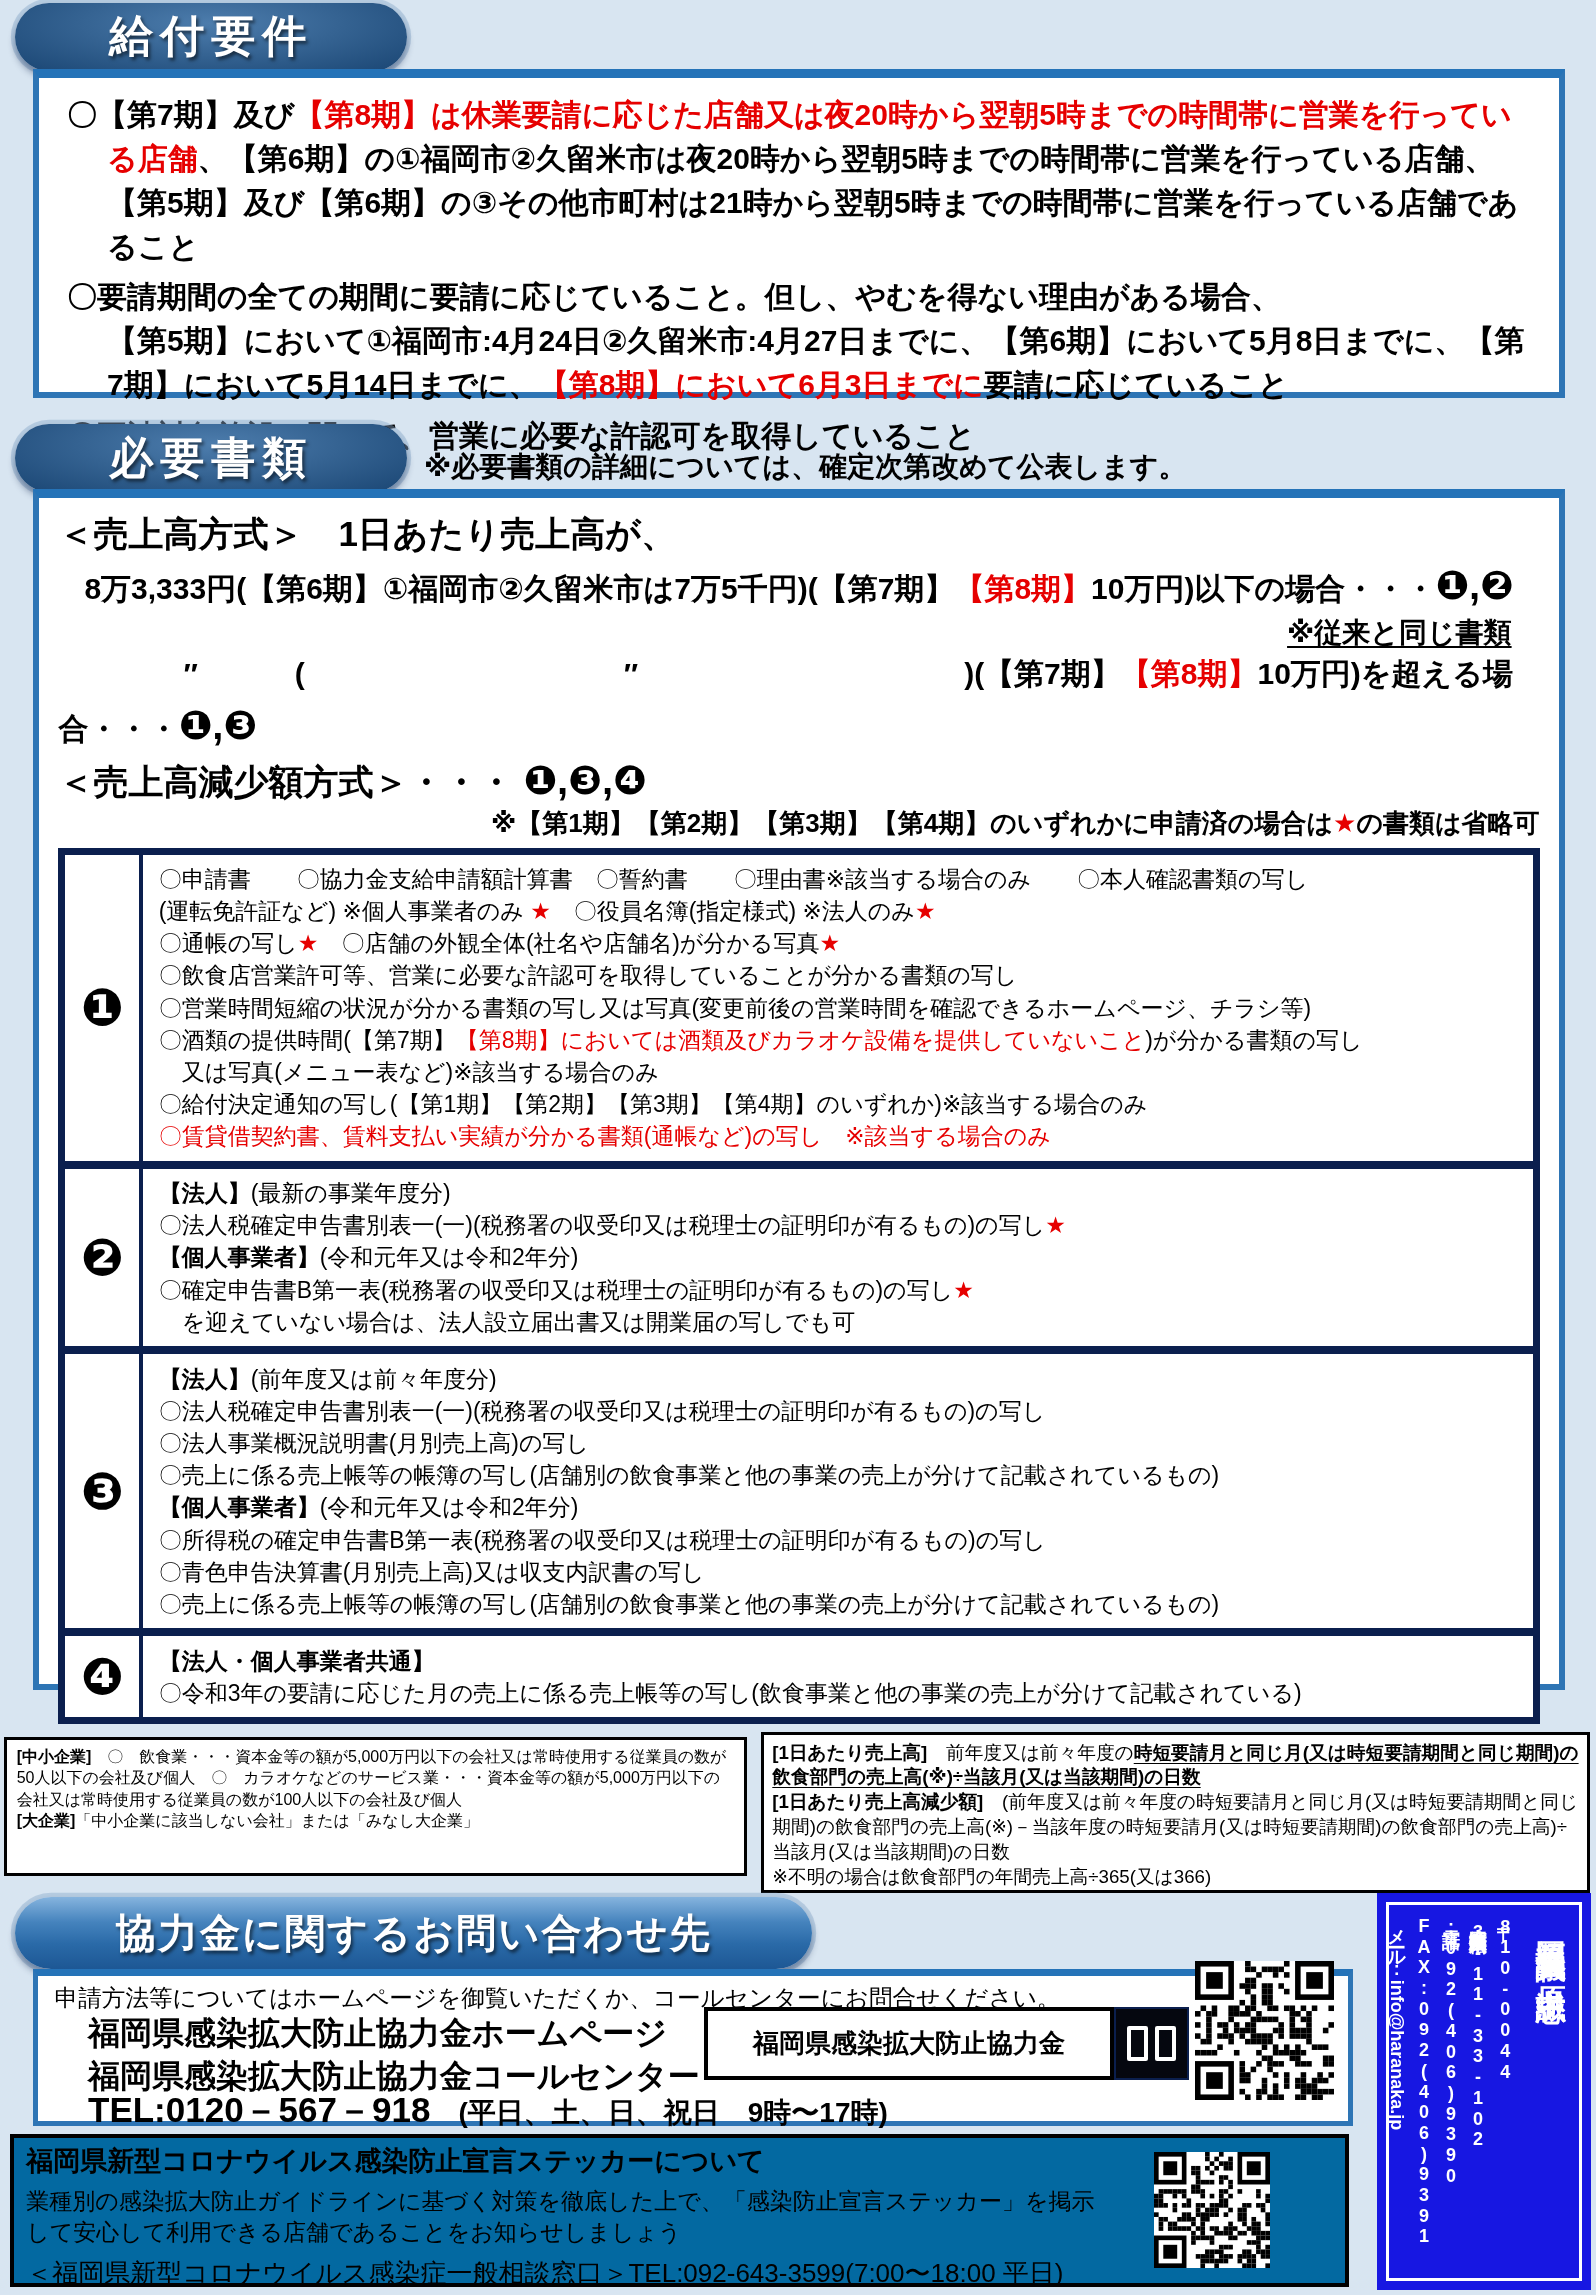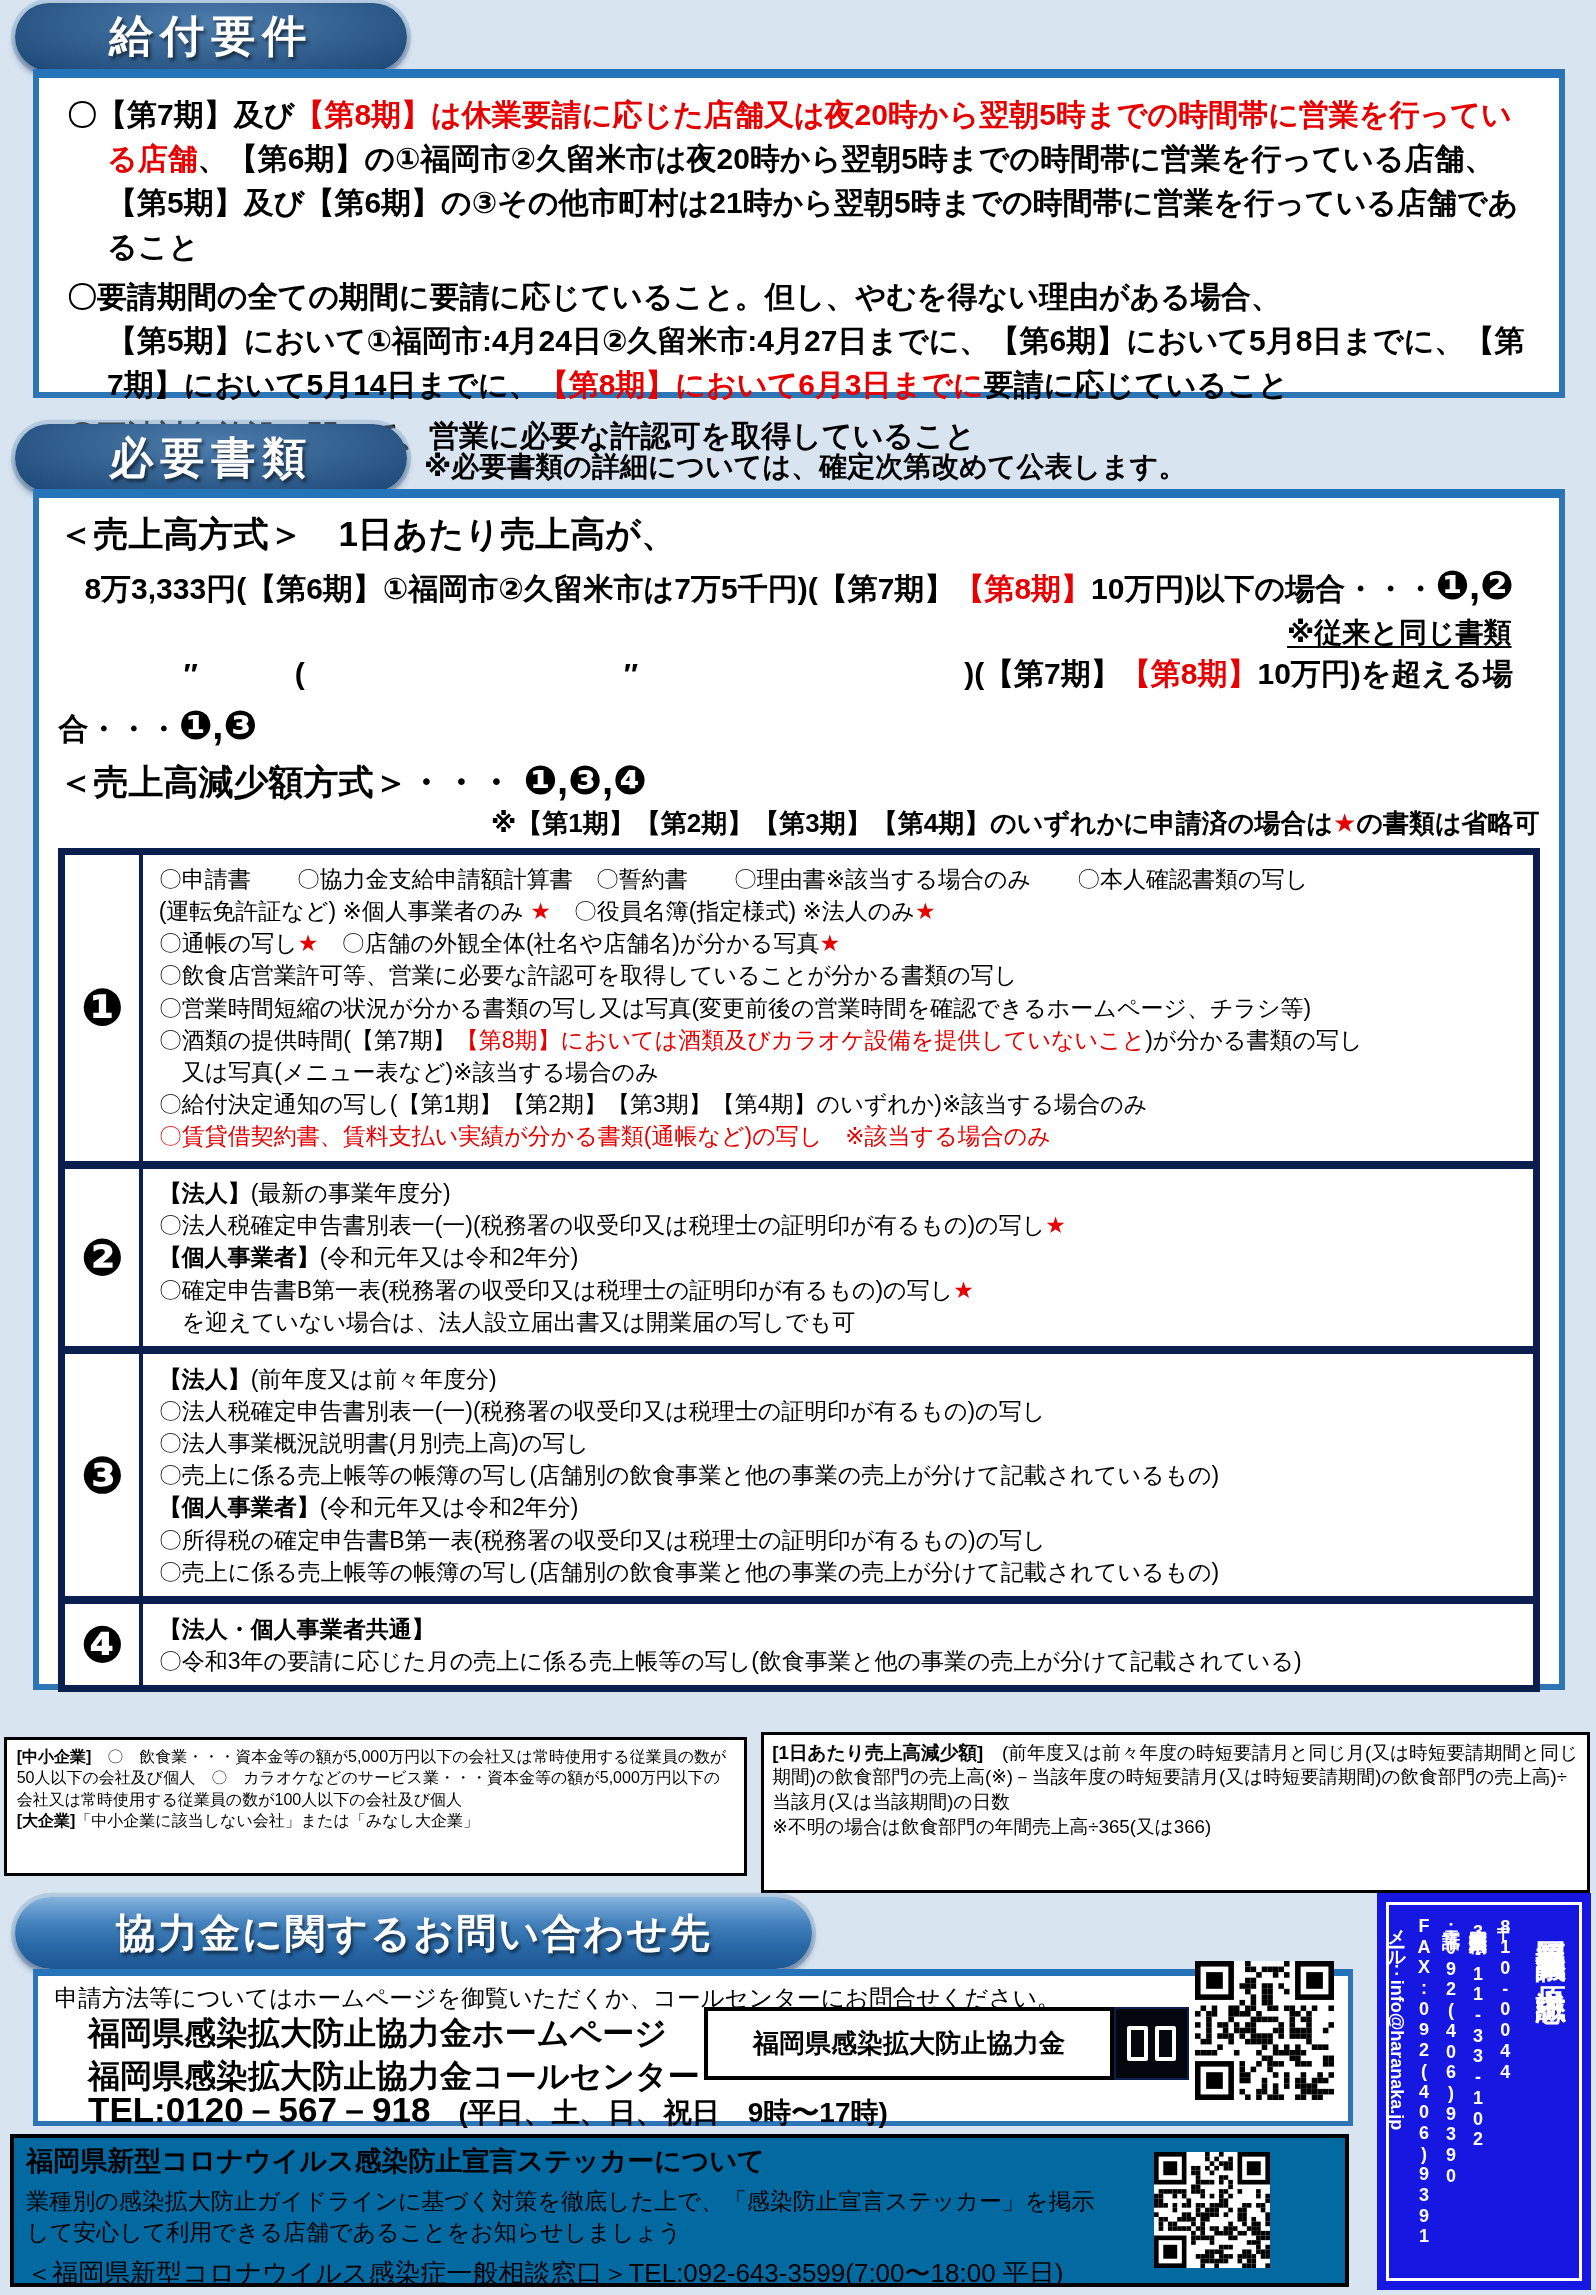--- a/index.html
+++ b/index.html
@@ -156,39 +156,41 @@
       </div>
       <div class="trow">
         <div class="tnum">❸</div>
         <div class="tcontent">
             <div class="line"><span class="b">【法人】</span><span>(前年度又は前々年度分)</span></div>
             <div class="line"><span>〇法人税確定申告書別表一(一)(税務署の収受印又は税理士の証明印が有るもの)の写し</span></div>
             <div class="line"><span>〇法人事業概況説明書(月別売上高)の写し</span></div>
             <div class="line"><span>〇売上に係る売上帳等の帳簿の写し(店舗別の飲食事業と他の事業の売上が分けて記載されているもの)</span></div>
             <div class="line"><span class="b">【個人事業者】</span><span>(令和元年又は令和2年分)</span></div>
             <div class="line"><span>〇所得税の確定申告書B第一表(税務署の収受印又は税理士の証明印が有るもの)の写し</span></div>
+            <div class="line"><span>〇青色申告決算書(月別売上高)又は収支内訳書の写し</span></div>
             <div class="line"><span>〇売上に係る売上帳等の帳簿の写し(店舗別の飲食事業と他の事業の売上が分けて記載されているもの)</span></div>
           </div>
       </div>
       <div class="trow">
         <div class="tnum">❹</div>
         <div class="tcontent">
             <div class="line"><span class="b">【法人・個人事業者共通】</span></div>
             <div class="line"><span>〇令和3年の要請に応じた月の売上に係る売上帳等の写し(飲食事業と他の事業の売上が分けて記載されている)</span></div>
           </div>
       </div>
     </div>
   </div>
 
   <div class="defbox" id="sme-box">
       <div class="def-line"><span class="b">[中小企業]</span><span>　〇　飲食業・・・資本金等の額が5,000万円以下の会社又は常時使用する従業員の数が50人以下の会社及び個人　〇　カラオケなどのサービス業・・・資本金等の額が5,000万円以下の会社又は常時使用する従業員の数が100人以下の会社及び個人</span></div>
       <div class="def-line"><span class="b">[大企業]</span><span>「中小企業に該当しない会社」または「みなし大企業」</span></div>
     </div>
 
   <div class="defbox" id="sales-box">
+      <div class="def-line"><span class="b">[1日あたり売上高]</span><span>　前年度又は前々年度の</span><span class="bu">時短要請月と同じ月(又は時短要請期間と同じ期間)の飲食部門の売上高(※)÷当該月(又は当該期間)の日数</span></div>
       <div class="def-line"><span class="b">[1日あたり売上高減少額]</span><span>　(前年度又は前々年度の時短要請月と同じ月(又は時短要請期間と同じ期間)の飲食部門の売上高(※)－当該年度の時短要請月(又は時短要請期間)の飲食部門の売上高)÷当該月(又は当該期間)の日数</span></div>
       <div class="def-line"><span>※不明の場合は飲食部門の年間売上高÷365(又は366)</span></div>
     </div>
 
   <div class="badge badge-contact" style="left:15.3px; top:1897px; width:797px; height:72px;">
     <span>協力金に関するお問い合わせ先</span>
   </div>
 
   <div class="bluebox" id="contact-box">
     <div id="contact-intro">申請方法等についてはホームページを御覧いただくか、コールセンターにお問合せください。</div>

